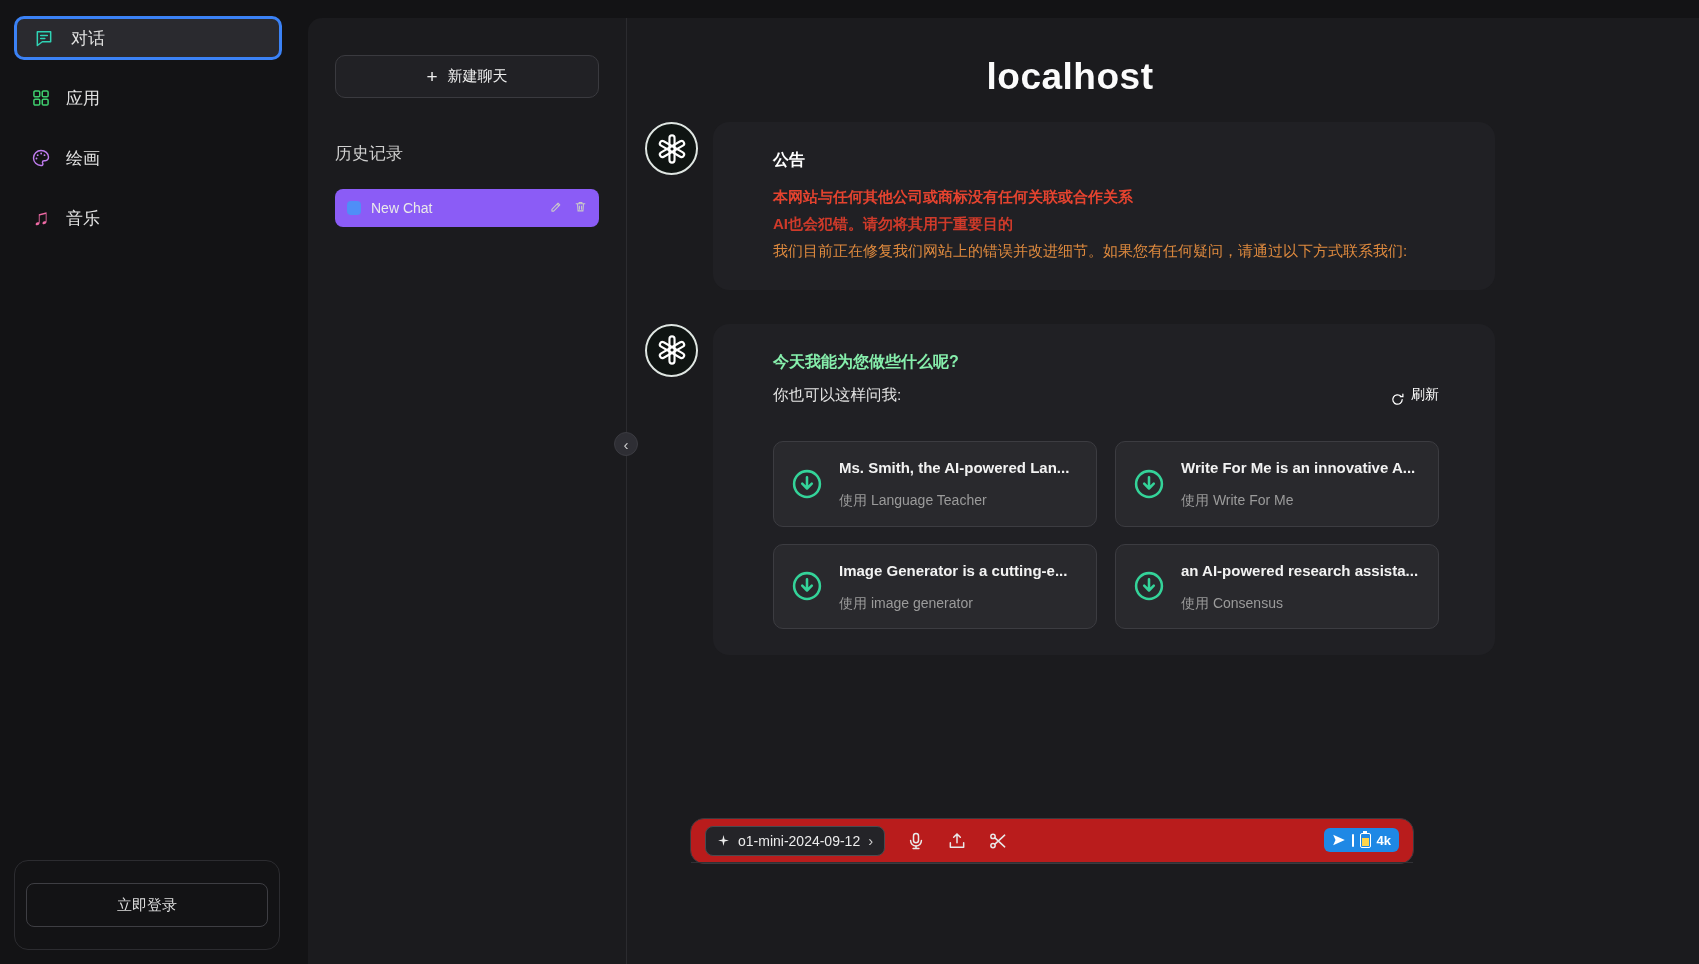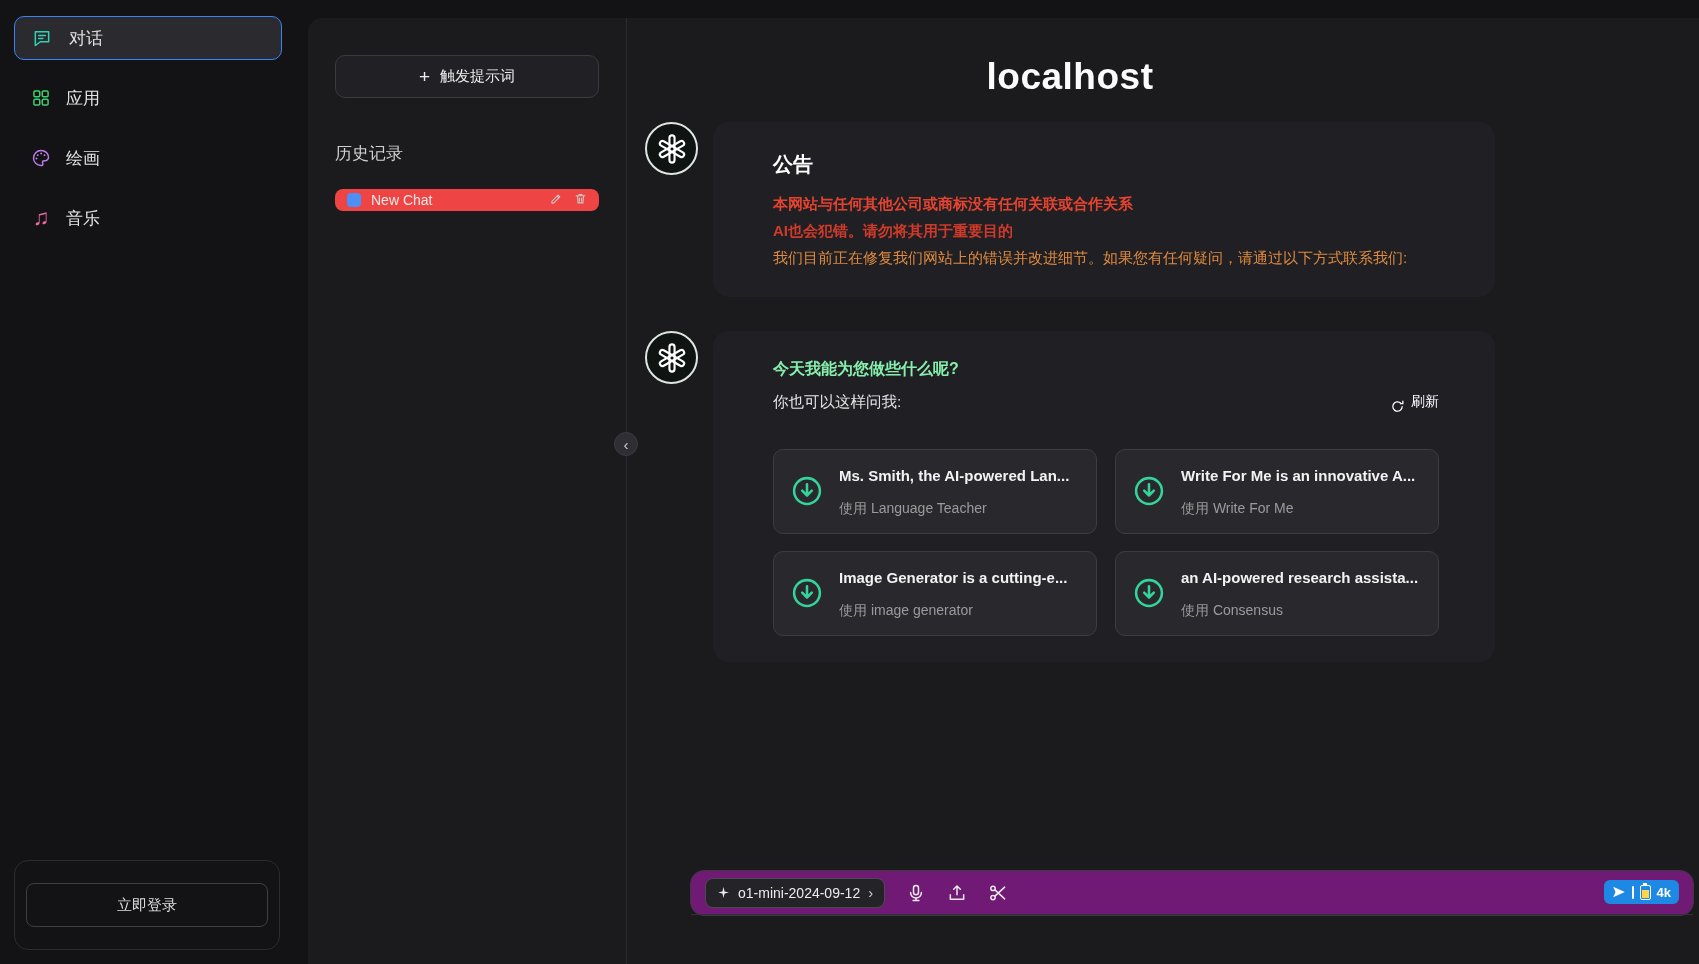--- a/index.html
+++ b/index.html
@@ -4,21 +4,21 @@
 <style>
   * { box-sizing: border-box; margin: 0; padding: 0; }
   html,body { background:#101012; }
   body { font-family:"Liberation Sans","DejaVu Sans",sans-serif; color:#e8e8e8; }
   .app { position:relative; width:1699px; height:964px; overflow:hidden; background:#131315; }
 
   
   .sidebar { position:absolute; left:0; top:0; width:296px; height:964px; padding:16px 14px; }
   .nav-item { display:flex; align-items:center; gap:14px; height:44px; padding:0 16px;
               border-radius:10px; font-size:17px; color:#e3e3e3; cursor:default; margin-bottom:16px; }
-  .nav-item.active { background:#2a2a2f; border:1px solid #3b82f6;gap:16px; }
+  .nav-item.active { background:#2a2a2f; border:3px solid #3b82f6;gap:16px; }
   .nav-icon { width:22px; height:22px; display:flex; align-items:center; justify-content:center; flex:none; }
   .nav-icon svg { width:20px; height:20px; }
   .icon-chat   { color:#2fd3b5; }
   .icon-apps   { color:#3fcf6e; }
   .icon-paint  { color:#c07df0; }
   .icon-music  { color:#ef6aa5; font-size:22px; line-height:1; }
   .login-box { position:absolute; left:14px; right:16px; bottom:14px; border:1px solid #2c2c30;
                border-radius:14px; padding:22px 11px; }
   .login-btn { width:100%; height:44px; border:1px solid #3e3e43; border-radius:8px; background:transparent;
                color:#dedede; font-size:15px; cursor:pointer; font-family:inherit; }
@@ -27,41 +27,41 @@
   .panel { position:absolute; left:308px; top:18px; right:0; bottom:0; background:#1b1b1e;
            border-top-left-radius:14px; display:flex; }
 
   
   .chatlist { width:319px; flex:none; padding:37px 27px 0; border-right:1px solid #2b2b2f; position:relative; }
   .newchat-btn { width:100%; height:43px; border:1px solid #3a3a3f; border-radius:10px; background:#212125;
                  color:#ededed; font-size:15px; display:flex; align-items:center; justify-content:center;
                  gap:10px; cursor:pointer; font-family:inherit; }
   .plus-glyph { font-size:19px; color:#ededed; }
   .history-title { margin-top:44px; font-size:17px; color:#cfcfcf; }
-  .history-item { margin-top:24px; height:22px; background:#ef4444; border-radius:8px; display:flex;
+  .history-item { margin-top:24px; height:38px; background:#8b5cf6; border-radius:8px; display:flex;
                   align-items:center; gap:10px; padding:0 12px; cursor:pointer; }
   .chat-dot { width:14px; height:14px; border-radius:4px; background:#4f8ef7; flex:none; }
   .history-label { font-size:14px; color:#eaeaea; }
   .history-actions { margin-left:auto; display:flex; gap:11px; align-items:center; color:#c9c9c9; }
   .history-actions svg { width:13px; height:13px; }
   .collapse-btn { position:absolute; right:-12px; top:414px; width:24px; height:24px; border-radius:50%;
                   background:#2e2e34; border:1px solid #3b3b41; color:#cfcfcf; display:flex; align-items:center;
                   justify-content:center; font-size:15px; cursor:pointer; z-index:5; line-height:1; }
 
   
   .main { flex:1; display:flex; flex-direction:column; padding:26px 0 0 18px; }
   .page-title { width:850px; text-align:center; font-size:37px; font-weight:bold; color:#fbfbfb;
                 margin:12px 0 24px; letter-spacing:.5px; }
   .msg-row { display:flex; gap:15px; width:850px; margin-bottom:34px; align-items:flex-start; }
   .avatar { width:53px; height:53px; border-radius:50%; background:#0f1412; border:2px solid #dfe6e2;
             display:flex; align-items:center; justify-content:center; flex:none; }
   .avatar svg { width:34px; height:34px; }
   .bubble { flex:1; background:#202024; border-radius:16px; padding:24px 56px 26px 60px;
             font-size:15px; line-height:1.8; min-width:0; }
-  .ann-title { font-weight:bold; font-size:20px; color:#ffffff; margin-bottom:8px; }
+  .ann-title { font-weight:bold; font-size:16px; color:#ffffff; margin-bottom:8px; }
   .ann-line1 { color:#e5432f; font-weight:bold; }
   .ann-line2 { color:#cf3a2a; font-weight:bold; }
   .ann-line3 { color:#df8a3e; }
   .ann-email { color:#e9973e; cursor:pointer; }
 
   .welcome-title { font-weight:bold; font-size:16px; color:#86efac; margin-bottom:4px; }
   .welcome-body { color:#e3e3e3; font-size:15.5px; line-height:1.95; }
   .ask-row { display:flex; justify-content:space-between; align-items:center; margin-top:2px; }
   .ask-hint { color:#e3e3e3; font-size:15.5px; }
   .refresh { display:flex; gap:6px; align-items:flex-end; font-size:14px; color:#ffffff; cursor:pointer; }
@@ -70,22 +70,22 @@
   .sugg-card { background:#29292d; border:1px solid #3c3c41; border-radius:10px; padding:12px 15px;
                display:flex; align-items:center; gap:14px; min-height:70px; cursor:pointer; min-width:0; }
   .sugg-icon { width:36px; height:36px; color:#34d399; flex:none; }
   .sugg-icon svg { width:36px; height:36px; }
   .sugg-text { min-width:0; }
   .sugg-title { font-size:15px; font-weight:bold; color:#f2f2f2; margin-bottom:7px; white-space:nowrap;
                 overflow:hidden; }
   .sugg-sub { font-size:14px; color:#9b9b9b; white-space:nowrap; overflow:hidden; }
 
   
-  .composer { margin-top:auto; margin-bottom:48px; margin-left:45px; width:1004px; border:1px solid #3a3a3f;
-              border-radius:14px; background:#701a75; position:relative; }
+  .composer { margin-top:auto; margin-bottom:100px; margin-left:45px; width:724px; border:1px solid #3a3a3f;
+              border-radius:14px; background:#b91c1c; position:relative; }
   .composer-toolbar { height:44px; display:flex; align-items:center; gap:20px; padding:0 14px;
                       border-bottom:1px solid #313135; }
   .model-chip { display:flex; align-items:center; gap:8px; height:30px; padding:0 11px; border:1px solid #4a4a4f;
                 border-radius:8px; background:#242428; font-size:14px; color:#ececec; cursor:pointer; }
   .model-chip svg { width:13px; height:13px; }
   .chip-caret { font-size:15px; color:#cfcfcf; }
   .tool-icon { width:21px; height:21px; color:#e9e9e9; cursor:pointer; display:flex; align-items:center;
                justify-content:center; }
   .tool-icon svg { width:20px; height:20px; }
   .broom { margin-left:auto; margin-right:40px; }
@@ -147,21 +147,21 @@
     <div class="login-box">
       <button class="login-btn">立即登录</button>
     </div>
   </aside>
 
   <section class="panel">
 
     <div class="chatlist">
       <button class="newchat-btn">
         <span class="plus-glyph">+</span>
-        <span>触发提示词</span>
+        <span>新建聊天</span>
       </button>
 
       <div class="history-title">历史记录</div>
 
       <div class="history-item">
         <span class="chat-dot"></span>
         <span class="history-label">New Chat</span>
         <span class="history-actions">
           <span>
             <svg viewBox="0 0 24 24" fill="none" stroke="currentColor" stroke-width="2" stroke-linejoin="round">

